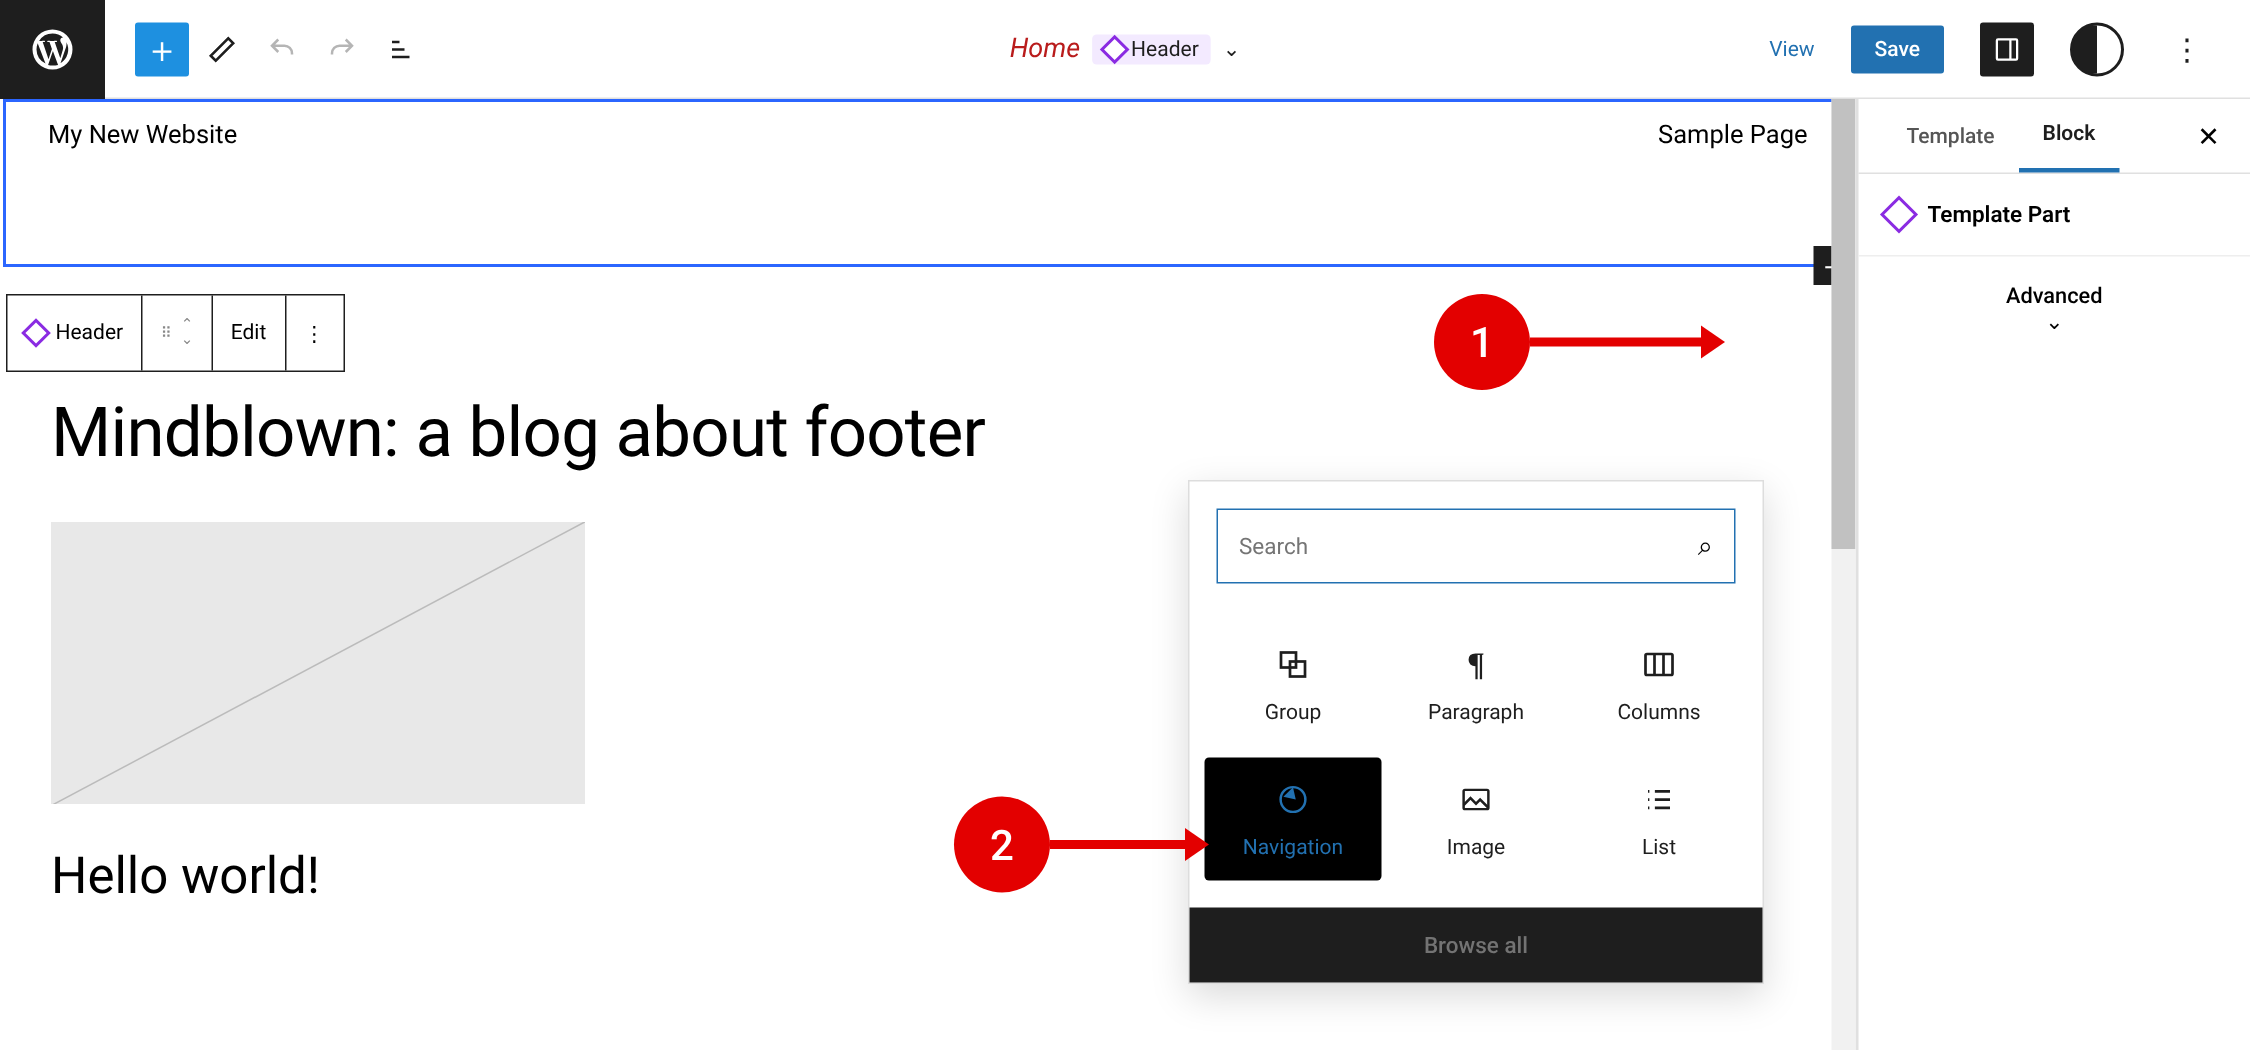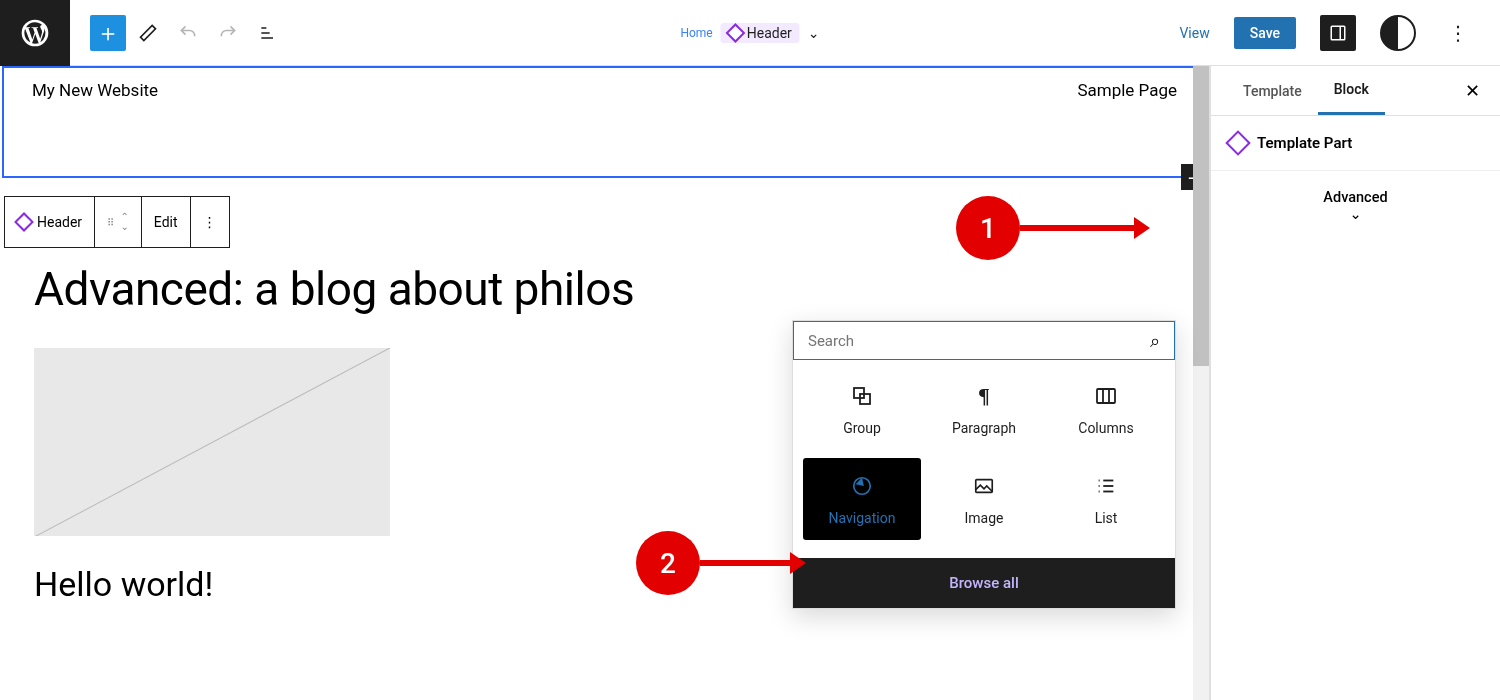--- a/index.html
+++ b/index.html
@@ -8,62 +8,62 @@
 
 .topbar { display: flex; align-items: center; height: 66px; border-bottom: 1px solid #e0e0e0; background: #fff; }
 .wp-logo { width: 70px; height: 66px; background: #1e1e1e; display: flex; align-items: center; justify-content: center; }
 .wp-logo svg { width: 32px; height: 32px; fill: #fff; }
 .toolbar-left { display: flex; align-items: center; gap: 4px; padding-left: 20px; }
 .btn { width: 36px; height: 36px; display: inline-flex; align-items: center; justify-content: center; border: none; background: transparent; cursor: pointer; border-radius: 2px; }
 .btn-primary { background: #1e90e0; color: #fff; font-size: 24px; font-weight: 300; }
 .btn-icon { color: #1e1e1e; }
 .btn-icon.disabled { color: #b5b5b5; }
 .toolbar-center { position: absolute; left: 50%; transform: translateX(-50%); display: flex; align-items: center; gap: 8px; }
-.crumb-home { font-size: 12px; color: #3b82f6; }
+.crumb-home { font-size: 18px; color: #b91c1c; font-style: italic; }
 .crumb-header { display: inline-flex; align-items: center; gap: 4px; font-size: 14px; color: #1e1e1e; background: #f3eaff; padding: 2px 8px; border-radius: 3px; }
 .tp-icon { width: 14px; height: 14px; background: #8a2be2; transform: rotate(45deg); display:inline-block; position:relative; }
 .tp-icon::after{content:"";position:absolute;inset:2px;background:#fff;transform:rotate(0deg);}
 .tp-icon::before{content:"";position:absolute;inset:4px;background:#8a2be2;}
 .toolbar-right { margin-left: auto; display: flex; align-items: center; gap: 24px; padding-right: 24px; }
 .link-view { color: #2271b1; font-size: 14px; }
 .btn-save { background: #2271b1; color: #fff; border: none; padding: 8px 16px; font-size: 14px; font-weight: 500; border-radius: 2px; }
 .btn-dark { width: 36px; height: 36px; background: #1e1e1e; color: #fff; display:inline-flex;align-items:center;justify-content:center;border:none;border-radius:2px; }
 .btn-outline { width: 36px; height: 36px; border: 2px solid #1e1e1e; border-radius: 50%; background: linear-gradient(90deg,#1e1e1e 50%,#fff 50%); }
 
 
 .main { display: flex; height: 634px; }
 .canvas { flex: 1; position: relative; overflow: hidden; border-right: 1px solid #e0e0e0; }
-.sidebar { width: 290px; border-left: 1px solid #e0e0e0; }
+.sidebar { width: 262px; border-left: 1px solid #e0e0e0; }
 
 
 .header-block { margin: 0 2px; border: 2px solid #2b66ff; height: 112px; display:flex; align-items:flex-start; justify-content:space-between; padding: 12px 28px 0 28px; font-size: 17px; position:relative; }
 .add-block-btn { position:absolute; right:-2px; bottom:-14px; width:26px; height:26px; background:#1e1e1e; color:#fff; font-size:20px; display:flex;align-items:center;justify-content:center;border:none;cursor:pointer; }
 
 .block-toolbar { display:inline-flex; border:1px solid #1e1e1e; margin-top: 18px; margin-left: 4px; align-items:stretch; height:52px; background:#fff; }
 .bt-seg { display:inline-flex; align-items:center; padding: 0 12px; border-right:1px solid #1e1e1e; font-size:14px; gap:6px; }
 .bt-seg:last-child{border-right:none;}
 .bt-drag { display:flex; flex-direction:column; gap:2px; color:#888; font-size:10px; }
 .bt-updown { display:flex; flex-direction:column; font-size:10px; color:#888; gap:0; line-height:1; }
 
 .blog-title { font-size: 46px; font-weight: 400; padding: 14px 0 0 34px; letter-spacing:-0.5px; }
 .placeholder-img { width: 356px; height: 188px; background: #e8e8e8; margin: 32px 0 0 34px; position:relative; overflow:hidden; }
 .placeholder-img::before{content:"";position:absolute;width:150%;height:1px;background:#bbb;top:50%;left:-25%;transform:rotate(-28deg);}
 .hello { font-size: 34px; font-weight: 400; padding: 28px 2px 0 34px; }
 
 
 .inserter { position:absolute; top: 254px; left: 792px; width: 384px; background:#fff; border:1px solid #ddd; box-shadow: 0 8px 24px rgba(0,0,0,0.15); }
-.inserter-search { border:1.5px solid #2271b1; height:39px; display:flex; align-items:center; padding: 0 14px; }
+.inserter-search { margin:18px; border:1.5px solid #2271b1; height:50px; display:flex; align-items:center; padding: 0 14px; }
 .inserter-search input { flex:1; border:none; outline:none; font-size:15px; color:#999; }
 .inserter-search .mag { font-size:18px; }
 .inserter-grid { display:grid; grid-template-columns: repeat(3,1fr); gap: 8px 4px; padding: 8px 10px 18px 10px; }
 .ins-item { display:flex; flex-direction:column; align-items:center; justify-content:center; gap:10px; padding: 14px 4px; font-size:14px; color:#1e1e1e; border-radius:3px; cursor:pointer; }
 .ins-item.sel { background:#000000; color:#2271b1; }
 .ins-item.sel .ii { color:#2271b1; }
 .ii { font-size:22px; width:28px; height:28px; display:flex; align-items:center; justify-content:center; }
-.inserter-browse { background:#1e1e1e; color:#c4b5fd; text-align:center; padding:16px 0; font-size:15px; font-weight:500; cursor:pointer; }
+.inserter-browse { background:#1e1e1e; color:#737373; text-align:center; padding:16px 0; font-size:15px; font-weight:500; cursor:pointer; }
 
 
 .side-tabs { display:flex; align-items:center; border-bottom:1px solid #e0e0e0; height: 50px; padding: 0 16px; }
 .side-tab { padding: 0 16px; height:100%; display:flex; align-items:center; font-size:14px; color:#555; font-weight:500; cursor:pointer; }
 .side-tab.active { color:#1e1e1e; font-weight:600; border-bottom: 3px solid #2271b1; }
 .side-close { margin-left:auto; font-size:18px; cursor:pointer; padding:4px; }
 .side-section { padding: 18px 18px; }
 .side-title-row { display:flex; align-items:center; gap:10px; }
 .side-title { font-size:15px; font-weight:600; }
 .side-desc { font-size:13.5px; color:#555; line-height:1.5; padding-left:32px; margin-top:4px; }
@@ -150,21 +150,21 @@
         <span class="bt-drag">⠿</span>
         <span class="bt-updown">
             <span>⌃</span>
             <span>⌄</span>
           </span>
       </div>
       <div class="bt-seg">Edit</div>
       <div class="bt-seg">⋮</div>
     </div>
 
-    <h1 class="blog-title">Advanced: a blog about philos</h1>
+    <h1 class="blog-title">Mindblown: a blog about footer</h1>
     <div class="placeholder-img"></div>
     <h2 class="hello">Hello world!</h2>
 
     
     <div class="scrollbar">
         <div class="thumb"></div>
       </div>
 
     
     <div class="inserter">

